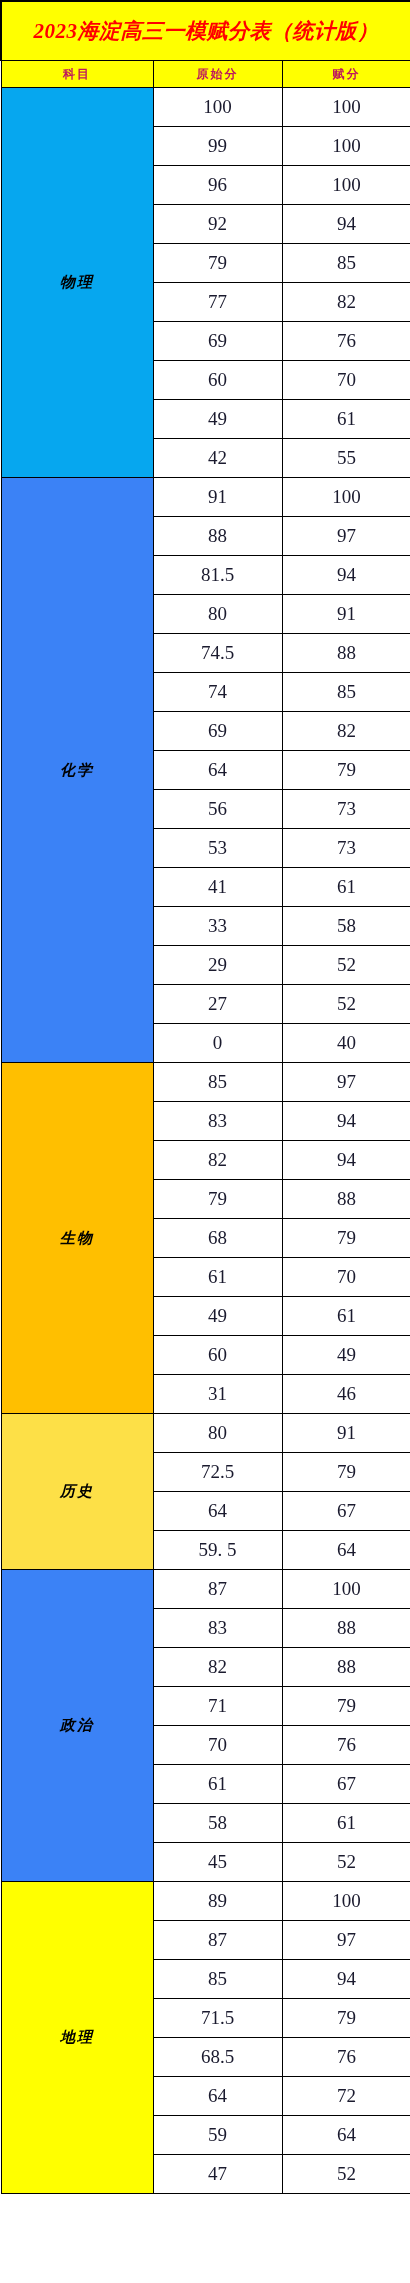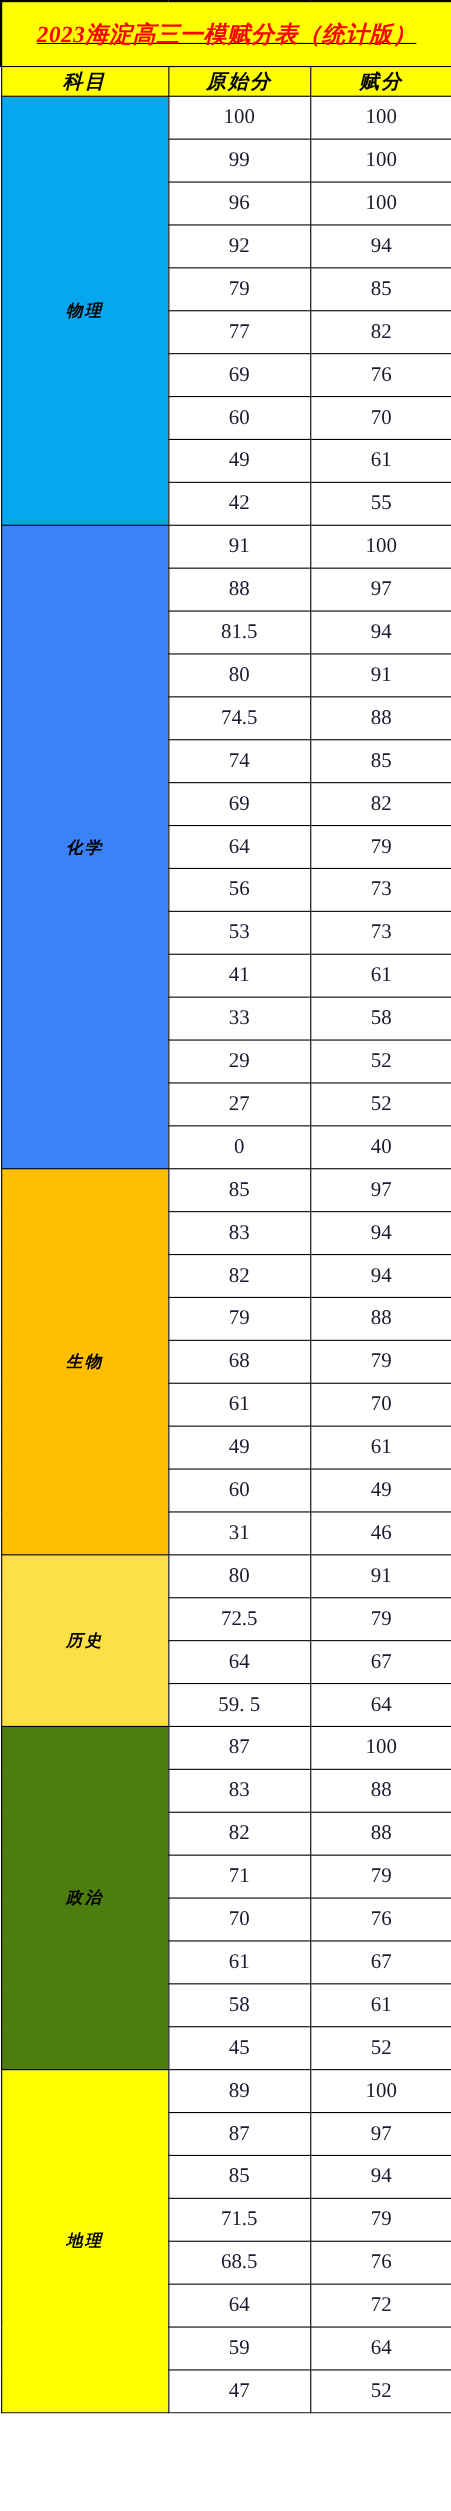--- a/index.html
+++ b/index.html
@@ -27,42 +27,40 @@
     vertical-align: middle;
     background: #ffffff;
   }
 
   .title-cell {
     background: #FFFF00 !important;
     height: 58px;
     border-left: 2px solid #000 !important;
     border-right: 2px solid #000 !important;
     border-top: 2px solid #000 !important;
-    text-decoration: underline;
   }
   .title-text {
     color: #FF0000;
     font-size: 21px;
     font-weight: bold;
     font-style: italic;
     letter-spacing: 0.5px;
     font-family: "Liberation Serif", "DejaVu Serif", serif;
     line-height: 58px;
     white-space: nowrap;
   }
 
   .head-cell {
     background: #FFFF00 !important;
     height: 26px;
   }
   .head-text {
-    color: #000000;
-    font-size: 18px;
+    color: #be185d;
+    font-size: 12px;
     font-weight: bold;
-    font-style: italic;
     letter-spacing: 2px;
     line-height: 26px;
   }
 
   .subject-cell {
     font-size: 15px;
     font-weight: bold;
     font-style: italic;
     color: #000000;
     letter-spacing: 2px;
@@ -252,21 +250,21 @@
       </tr>
       <tr>
         <td class="num-cell">64</td>
         <td class="num-cell">67</td>
       </tr>
       <tr>
         <td class="num-cell">59. 5</td>
         <td class="num-cell">64</td>
       </tr>
       <tr>
-        <td class="subject-cell" rowspan="8" style="background: #4d7c0f; margin-top: 12px;"><span>政治</span></td>
+        <td class="subject-cell" rowspan="8" style="background: #3b82f6; margin-top: 12px;"><span>政治</span></td>
         <td class="num-cell">87</td>
         <td class="num-cell">100</td>
       </tr>
       <tr>
         <td class="num-cell">83</td>
         <td class="num-cell">88</td>
       </tr>
       <tr>
         <td class="num-cell">82</td>
         <td class="num-cell">88</td>

